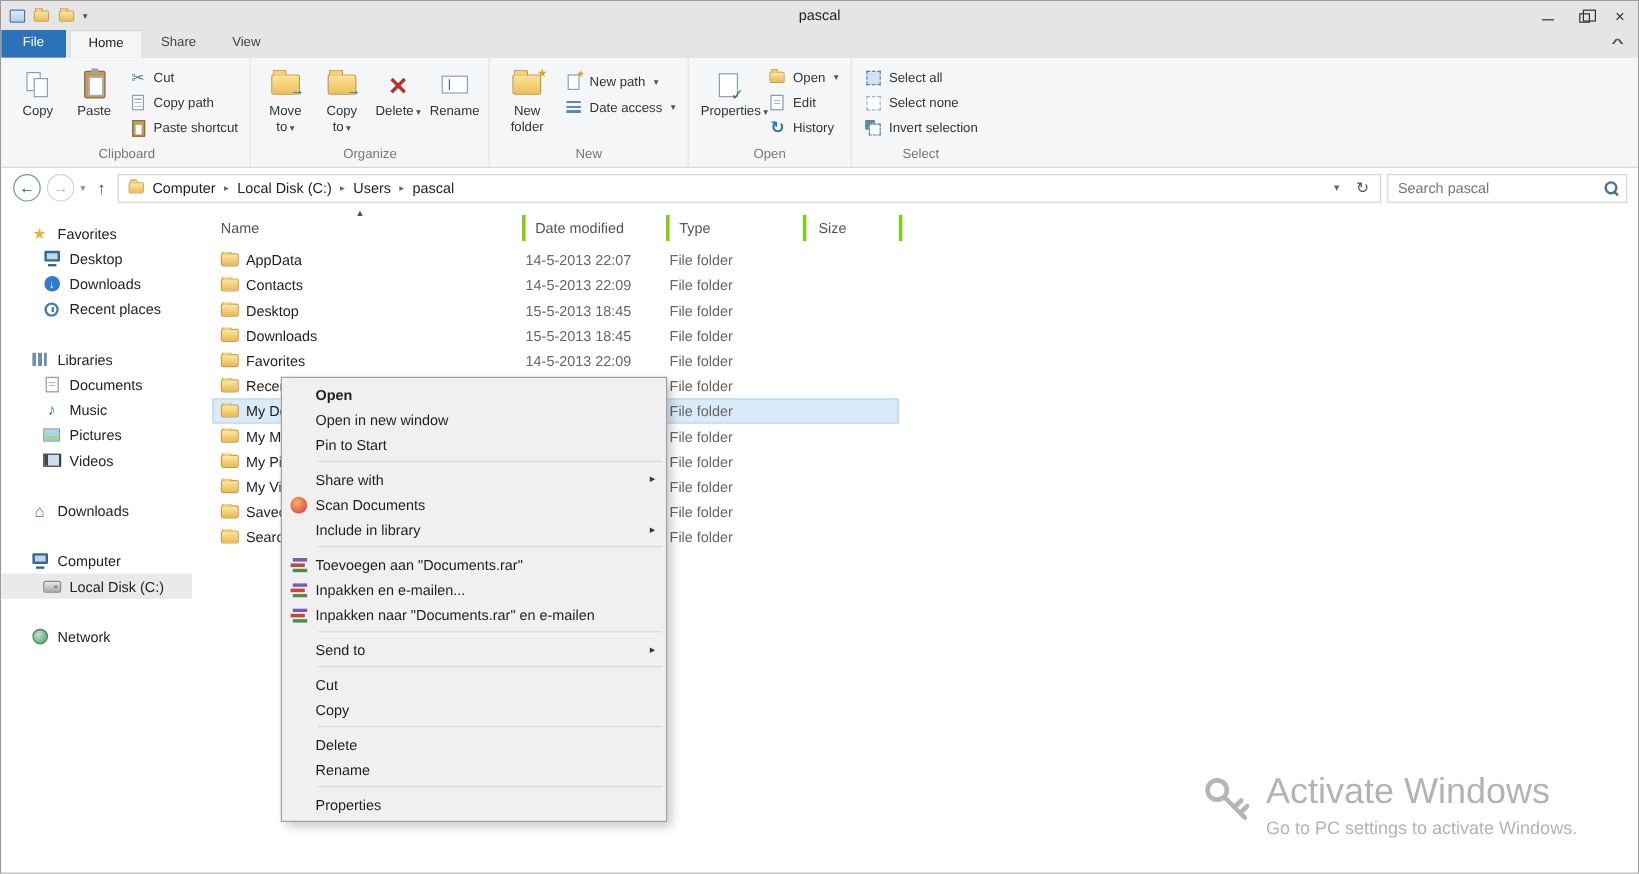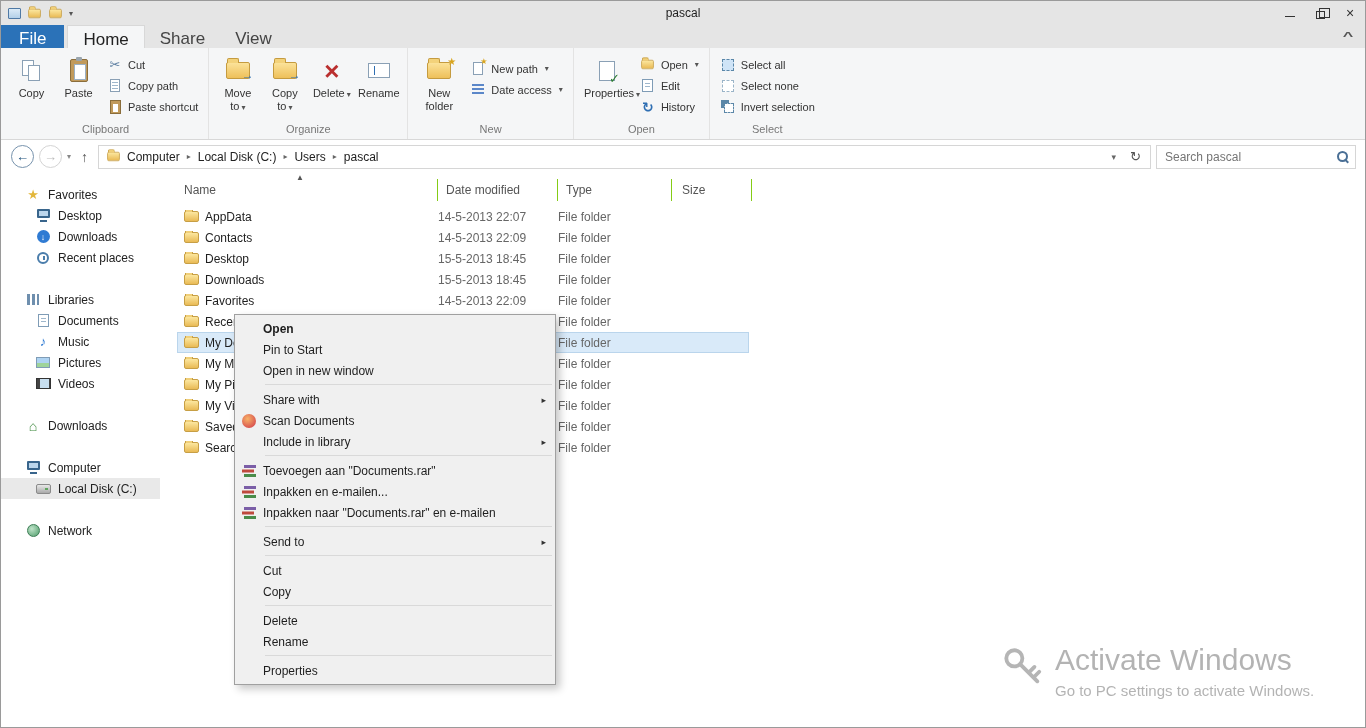--- a/index.html
+++ b/index.html
@@ -16,21 +16,21 @@
 .qdd{font-size:8px;color:#555}
 .wtitle{position:absolute;left:0;right:0;text-align:center;font-size:12px;color:#1e1e1e;pointer-events:none}
 .wctrl{margin-left:auto;display:flex;height:100%;z-index:2}
 .wbtn{width:30px;height:100%;display:flex;align-items:center;justify-content:center;color:#333;font-size:14px}
 .minbar{width:10px;height:1px;background:#333;margin-top:7px}
 .maxbox{width:9px;height:8px;border:1px solid #333;position:relative;margin-top:3px}
 .maxbox::before{content:"";position:absolute;top:-4px;left:2px;width:9px;height:8px;border:1px solid #333}
 
 
 .tabsrow{height:23px;background:#e5e5e5;display:flex;align-items:stretch;position:relative}
-.tab{padding:4px 15px 3px;font-size:17px;color:#444}
+.tab{padding:4px 15px 3px;font-size:11px;color:#444}
 .tab.file{background:#2b72b8;color:#fff;padding:4px 18px 3px;margin-right:3px}
 .tab.active{background:#f5f6f7;border:1px solid #d8d8d8;border-bottom:none;color:#222;position:relative;z-index:2}
 .tabs-right{margin-left:auto;display:flex;align-items:center;padding-right:14px;color:#666}
 .collapse{font-size:10px;color:#555;transform:scaleX(1.8);font-weight:bold}
 
 
 .ribbon{height:93px;background:#f5f6f7;border-top:1px solid #d8d8d8;border-bottom:1px solid #d8d8d8;display:flex;padding-left:2px;margin-top:-1px}
 .rgroup{display:flex;flex-direction:column;padding:1px 1px 0}
 .rgroup+.rgroup{border-left:1px solid #e3e3e3}
 .rg-body{flex:1;display:flex;align-items:flex-start;padding:3px 4px 0}
@@ -114,21 +114,21 @@
 .vid{width:15px;height:11px;background:linear-gradient(90deg,#444 0 3px,#c8dff0 3px 12px,#444 12px);border:1px solid #333}
 .home{color:#3f8a3f;font-size:14px;font-weight:bold}
 .disk{width:15px;height:10px;background:linear-gradient(#e8e8e8,#a9a9a9);border:1px solid #8a8a8a;border-radius:2px;position:relative}
 .disk::after{content:"";position:absolute;right:2px;top:3px;width:3px;height:2px;background:#5fa55f}
 .net{width:13px;height:13px;border-radius:50%;background:radial-gradient(circle at 35% 35%,#bfe3c9,#4f9d6b);border:1px solid #3d7d55}
 
 
 .filearea{flex:1;position:relative;padding-top:6px}
 .sortmark{position:absolute;top:0;left:119px;font-size:8px;color:#555}
 .cols{display:flex;height:22px;align-items:stretch;color:#555}
-.hc{display:flex;align-items:center;padding-left:8px;border-right:1px solid #84cc16}
+.hc{display:flex;align-items:center;padding-left:8px;border-right:3px solid #84cc16}
 .hc.c-name{width:261px;padding-left:7px}
 .hc.c-date{width:120px}
 .hc.c-type{width:114px}
 .hc.c-size{width:80px;padding-left:10px}
 .rows{margin-top:5px}
 .frow{display:flex;align-items:center;height:21px;width:572px}
 .frow.sel{background:#d9eaf9;outline:1px solid #bad5ec;outline-offset:-1px}
 .fname{width:261px;display:flex;align-items:center;gap:6px;padding-left:7px;overflow:hidden;white-space:nowrap}
 .fdate{width:120px;color:#666}
 .ftype{width:114px;color:#666}
@@ -559,25 +559,25 @@
   </div>
 </div>
 
 <div class="cmenu">
   <div class="citem bold">
     <span class="cicon"></span>
       <span>Open</span>
   </div>
   <div class="citem">
     <span class="cicon"></span>
+      <span>Open in new window</span>
+  </div>
+  <div class="citem">
+    <span class="cicon"></span>
       <span>Pin to Start</span>
-  </div>
-  <div class="citem">
-    <span class="cicon"></span>
-      <span>Open in new window</span>
   </div>
   <div class="csep2"></div>
   <div class="citem">
     <span class="cicon"></span>
       <span>Share with</span>
     <span class="sub">▸</span>
   </div>
   <div class="citem">
     <span class="cicon">
         <span class="scanic"></span>

